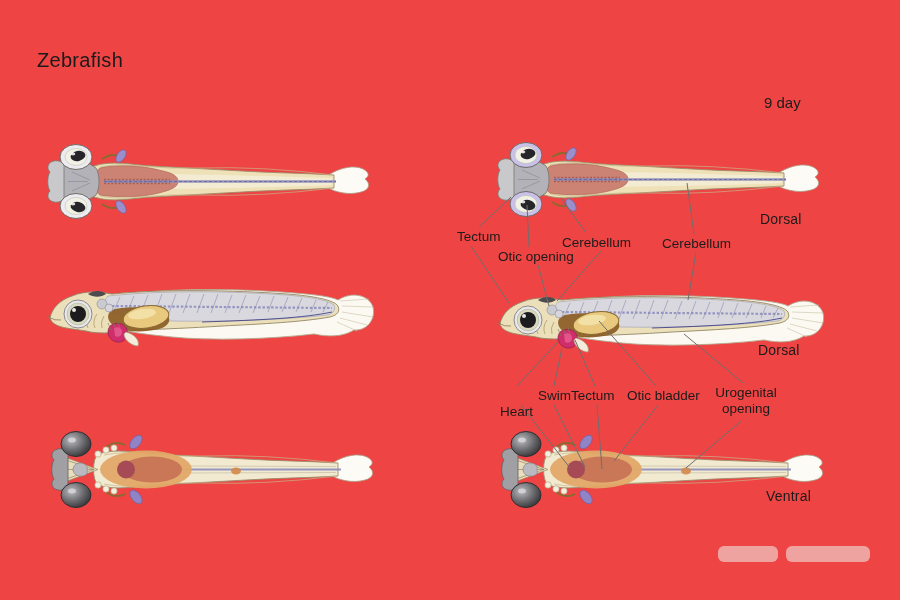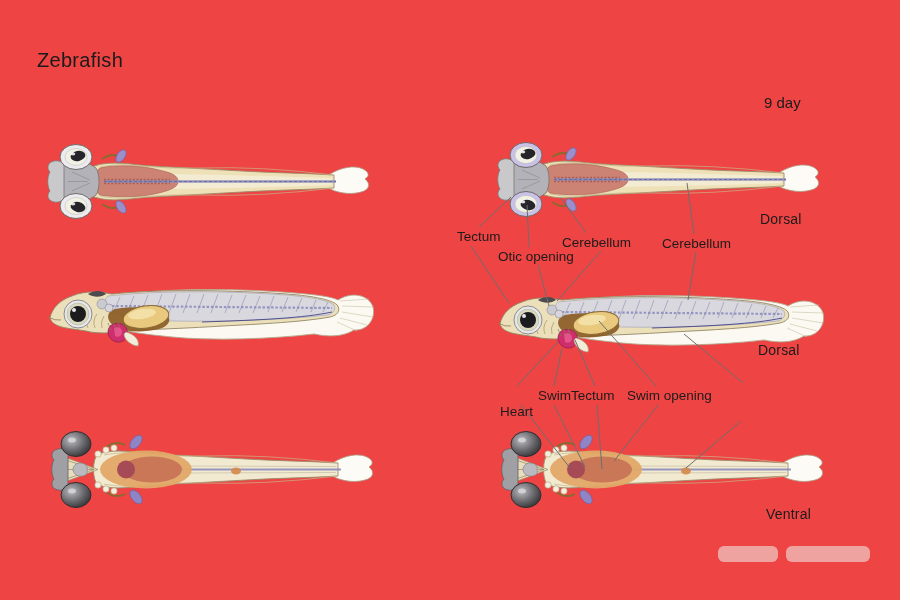--- a/index.html
+++ b/index.html
@@ -166,19 +166,20 @@
     <line x1="741" y1="421" x2="686" y2="468"></line>
   </svg>
 
   <div class="lbl" style="left:457px;top:229px">Tectum</div>
   <div class="lbl" style="left:498px;top:249px">Otic opening</div>
   <div class="lbl" style="left:562px;top:235px">Cerebellum</div>
   <div class="lbl" style="left:662px;top:236px">Cerebellum</div>
   <div class="lbl" style="left:500px;top:404px">Heart</div>
   <div class="lbl" style="left:538px;top:388px">Swim</div>
   <div class="lbl" style="left:571px;top:388px">Tectum</div>
-  <div class="lbl" style="left:627px;top:388px">Swim opening</div>
+  <div class="lbl" style="left:627px;top:388px">Otic bladder</div>
+  <div class="lbl wrap" style="left:710px;top:385px">Urogenital opening</div>
 
   <div class="lbl bold" style="left:760px;top:211px">Dorsal</div>
   <div class="lbl bold" style="left:758px;top:342px">Dorsal</div>
-  <div class="lbl bold" style="left:766px;top:506px">Ventral</div>
+  <div class="lbl bold" style="left:766px;top:488px">Ventral</div>
 
 </div>
 
 </body></html>

